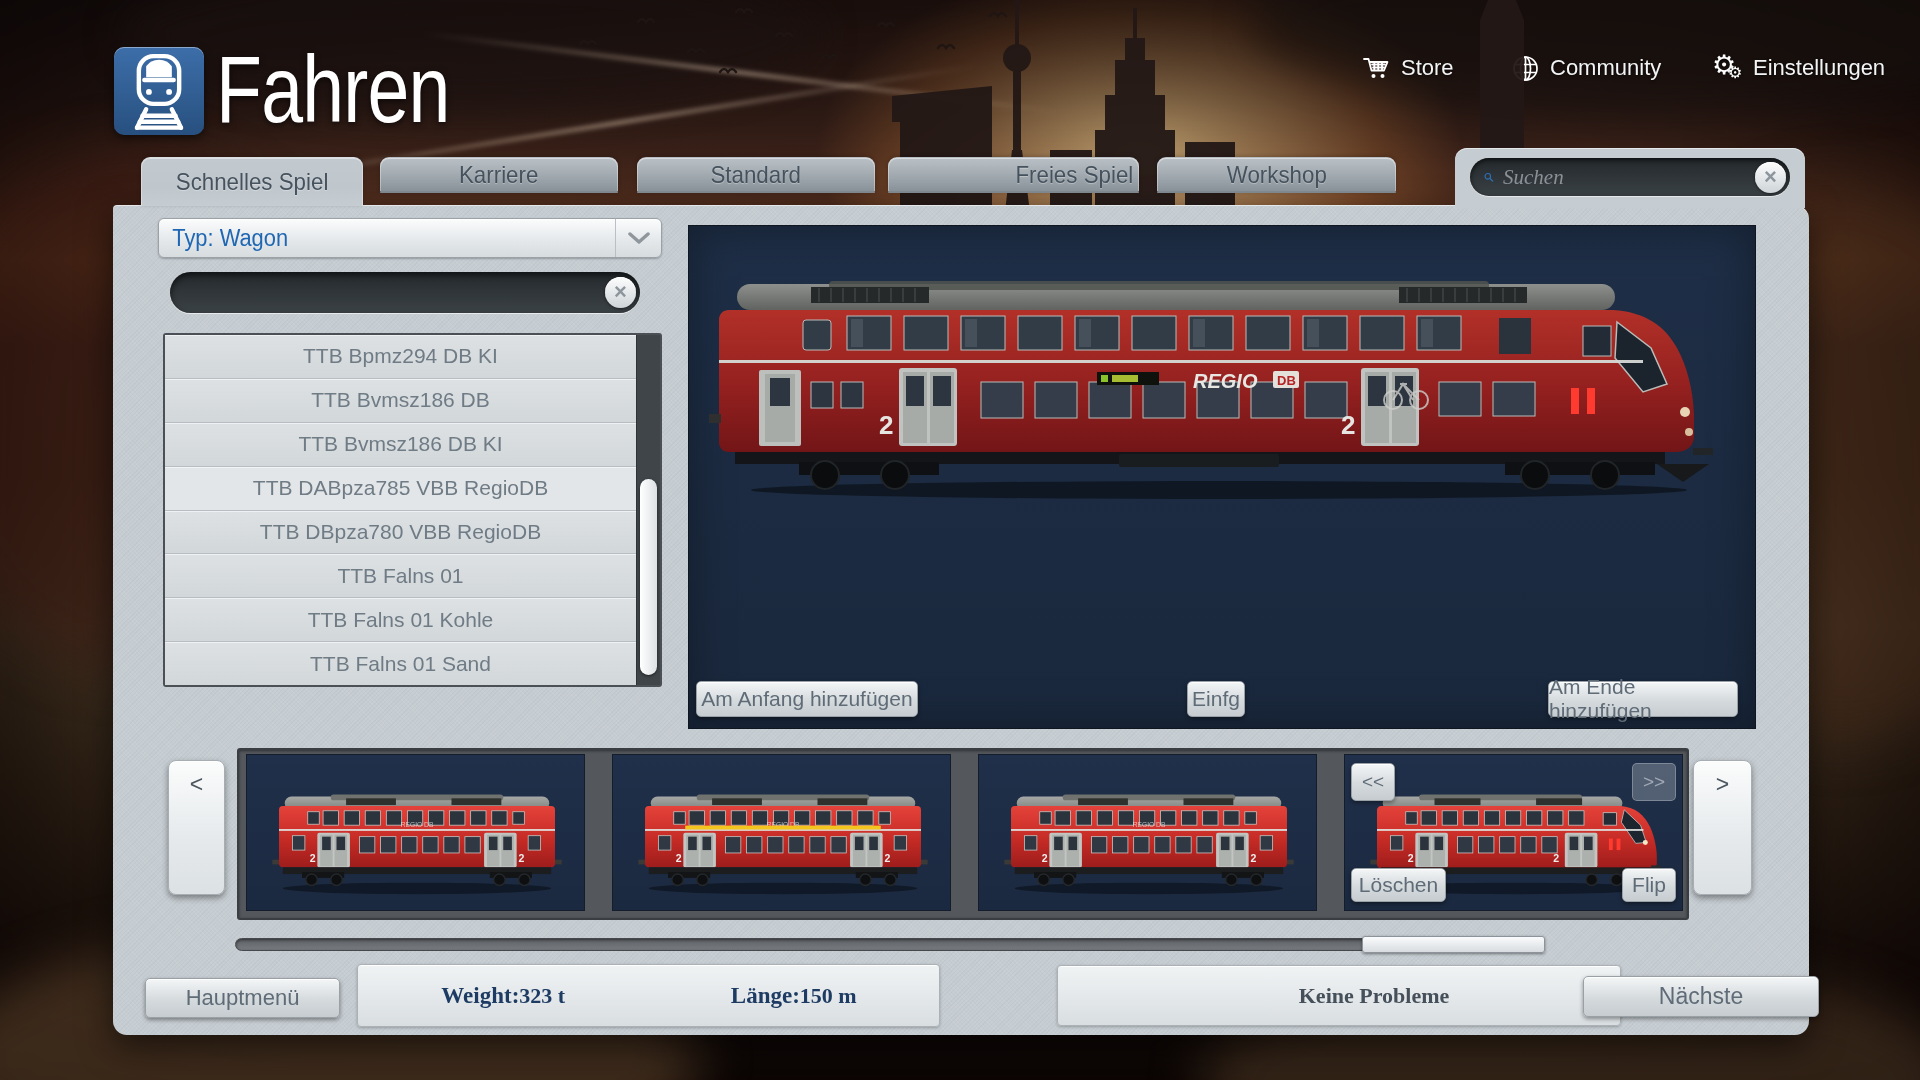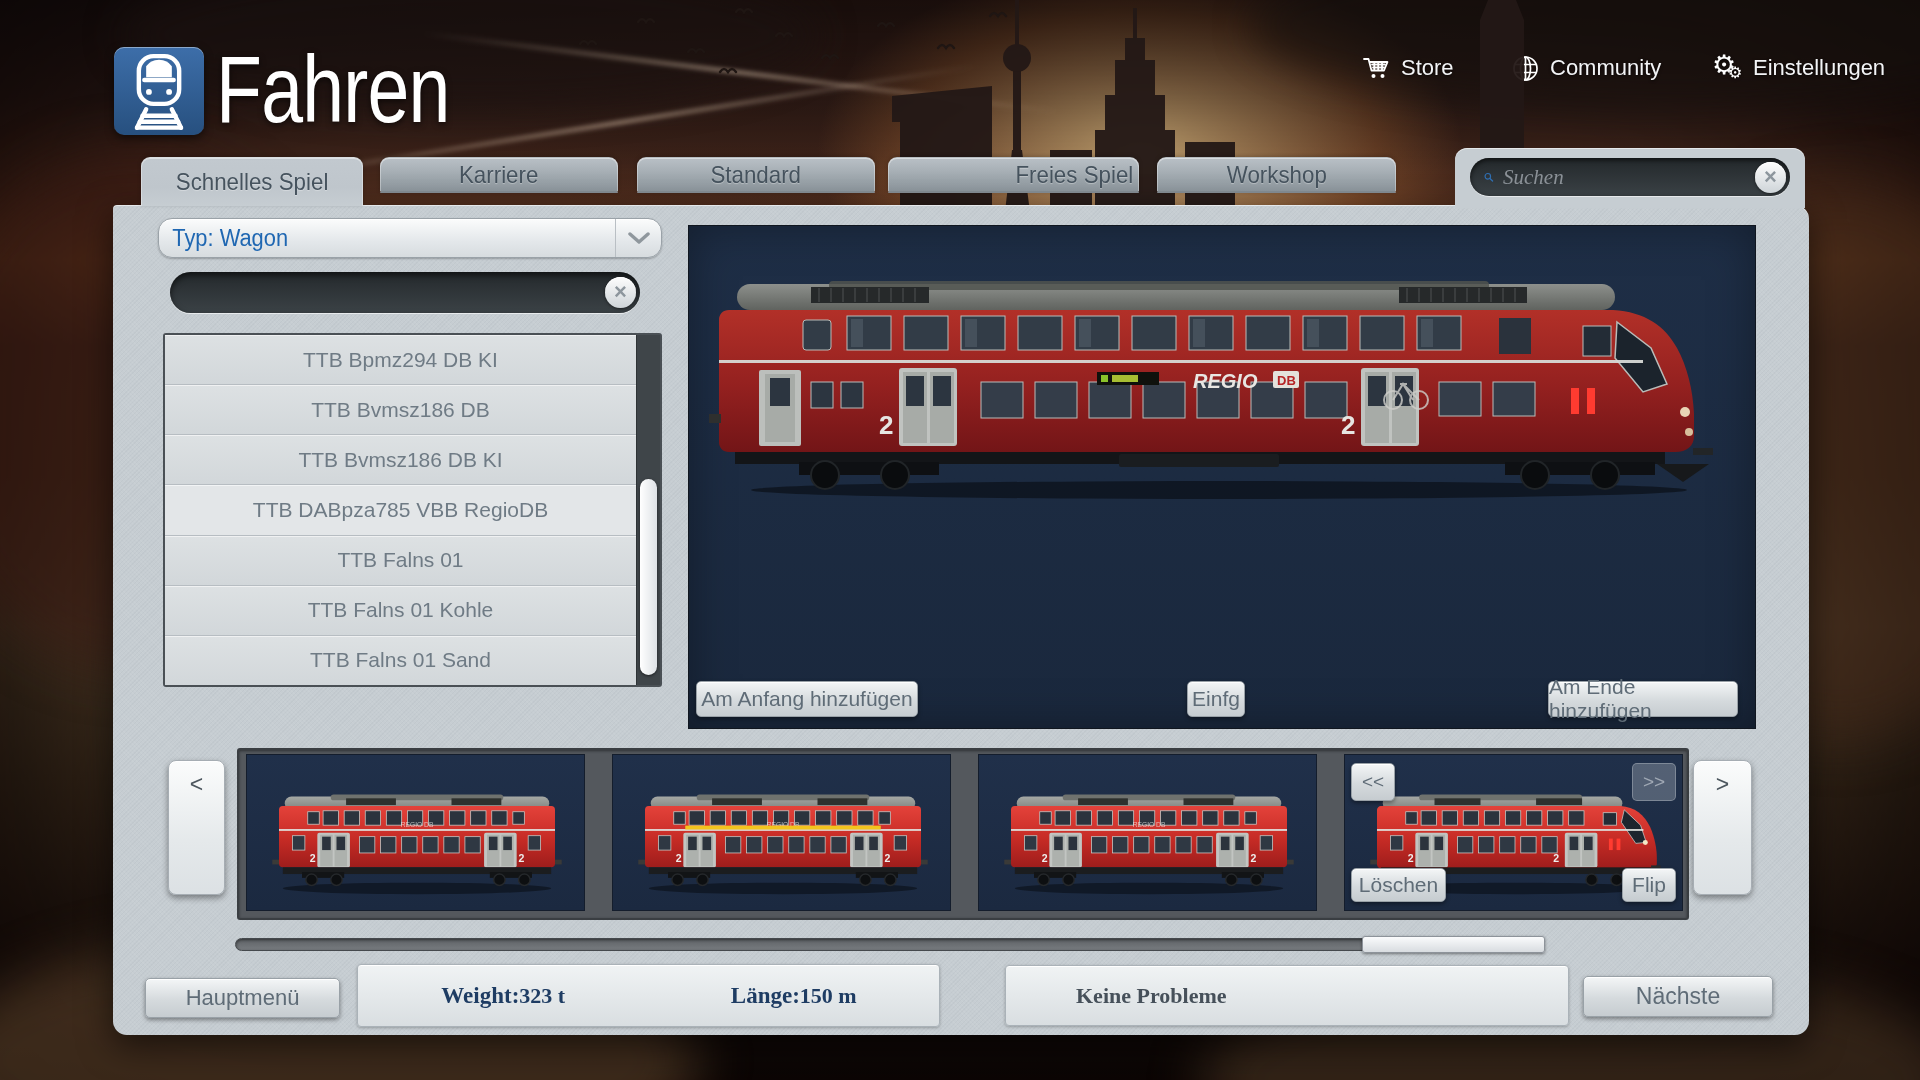--- a/index.html
+++ b/index.html
@@ -63,21 +63,21 @@
   
   #panel { left:113px; top:205px; width:1696px; height:830px; z-index:4;
     background-color:#c6cdd2;
     background-image:
       repeating-linear-gradient(45deg, rgba(255,255,255,.05) 0 1px, transparent 1px 3px),
       repeating-linear-gradient(-45deg, rgba(60,70,80,.04) 0 1px, transparent 1px 3px);
     border-radius:4px 14px 14px 14px;
     box-shadow: 0 10px 34px rgba(0,0,0,.6), inset 0 1px 0 rgba(255,255,255,.55); }
 
   
-  #type-dropdown { left:45px; top:13px; width:504px; height:40px; border-radius:14px;
+  #type-dropdown { left:45px; top:13px; width:504px; height:40px; border-radius:6px;
     background:linear-gradient(180deg,#fbfcfc,#e3e7ea 60%,#d7dcdf);
     border:1px solid #9aa2a8; box-shadow:0 1px 2px rgba(0,0,0,.25), inset 0 1px 0 #fff;
     display:flex; align-items:center; cursor:pointer; }
   #type-dropdown .ddlabel { padding-left:14px; color:#1f67b2; font-size:23px; flex:1;
     transform:scaleX(.95); transform-origin:left center; }
   #type-dropdown .ddbtn { width:46px; height:100%; border-left:1px solid #b9bfc4;
     display:flex; align-items:center; justify-content:center; }
 
   .darkfield { border-radius:21px; background:linear-gradient(180deg,#24292c,#3b4246);
     box-shadow: inset 0 3px 6px rgba(0,0,0,.6), 0 1px 0 rgba(255,255,255,.6);
@@ -144,24 +144,24 @@
   
   .infobox { background:linear-gradient(180deg,#f0f3f4,#d9dee1);
     border:1px solid #aab2b8; border-radius:4px;
     box-shadow: inset 0 1px 0 #fff, 0 1px 3px rgba(0,0,0,.25); }
   #btn-mainmenu { left:32px; top:773px; width:195px; height:40px; font-size:22px; }
   #stats { left:244px; top:759px; width:583px; height:63px; display:flex; }
   .statcol { flex:1; display:flex; align-items:center; justify-content:center;
     font-family:"Liberation Serif", serif; font-weight:bold; color:#1e3c63; }
   .statcol .slabel { font-size:23px; line-height:27px; }
   .statcol .svalue { font-size:22px; line-height:26px; }
-  #status-box { left:892px; top:760px; width:564px; height:61px; display:flex; align-items:center;
+  #status-box { left:944px; top:760px; width:564px; height:61px; display:flex; align-items:center;
     padding-left:70px; font-family:"Liberation Serif", serif; font-weight:bold;
-    font-size:22px; color:#46505a; }
-  #btn-next-step { left:1470px; top:771px; width:190px; height:41px; font-size:23px; }
+    font-size:22px; color:#46505a;justify-content:center; }
+  #btn-next-step { left:1470px; top:771px; width:236px; height:41px; font-size:23px; }
 
   svg { display:block; }
 </style>
 </head>
 <body>
 
 <svg width="0" height="0" style="position:absolute">
   <defs>
     <linearGradient id="gRoofP" x1="0" y1="0" x2="0" y2="1">
       <stop offset="0" stop-color="#8d908c"></stop>
@@ -433,20 +433,21 @@
     <input id="filter-input" value="" style="">
     <div class="xcircle">×</div>
   </div>
 
   <div id="wagon-list" class="abs">
     <div id="rows">
       <div class="lrow">TTB Bpmz294 DB KI</div>
       <div class="lrow">TTB Bvmsz186 DB</div>
       <div class="lrow">TTB Bvmsz186 DB KI</div>
       <div class="lrow lighter">TTB DABpza785 VBB RegioDB</div>
+      <div class="lrow">TTB DBpza780 VBB RegioDB</div>
       <div class="lrow">TTB Falns 01</div>
       <div class="lrow">TTB Falns 01 Kohle</div>
       <div class="lrow">TTB Falns 01 Sand</div>
     </div>
     <div id="list-scrollbar">
       <div id="list-thumb"></div>
     </div>
   </div>
 
   <div id="preview" class="abs">

